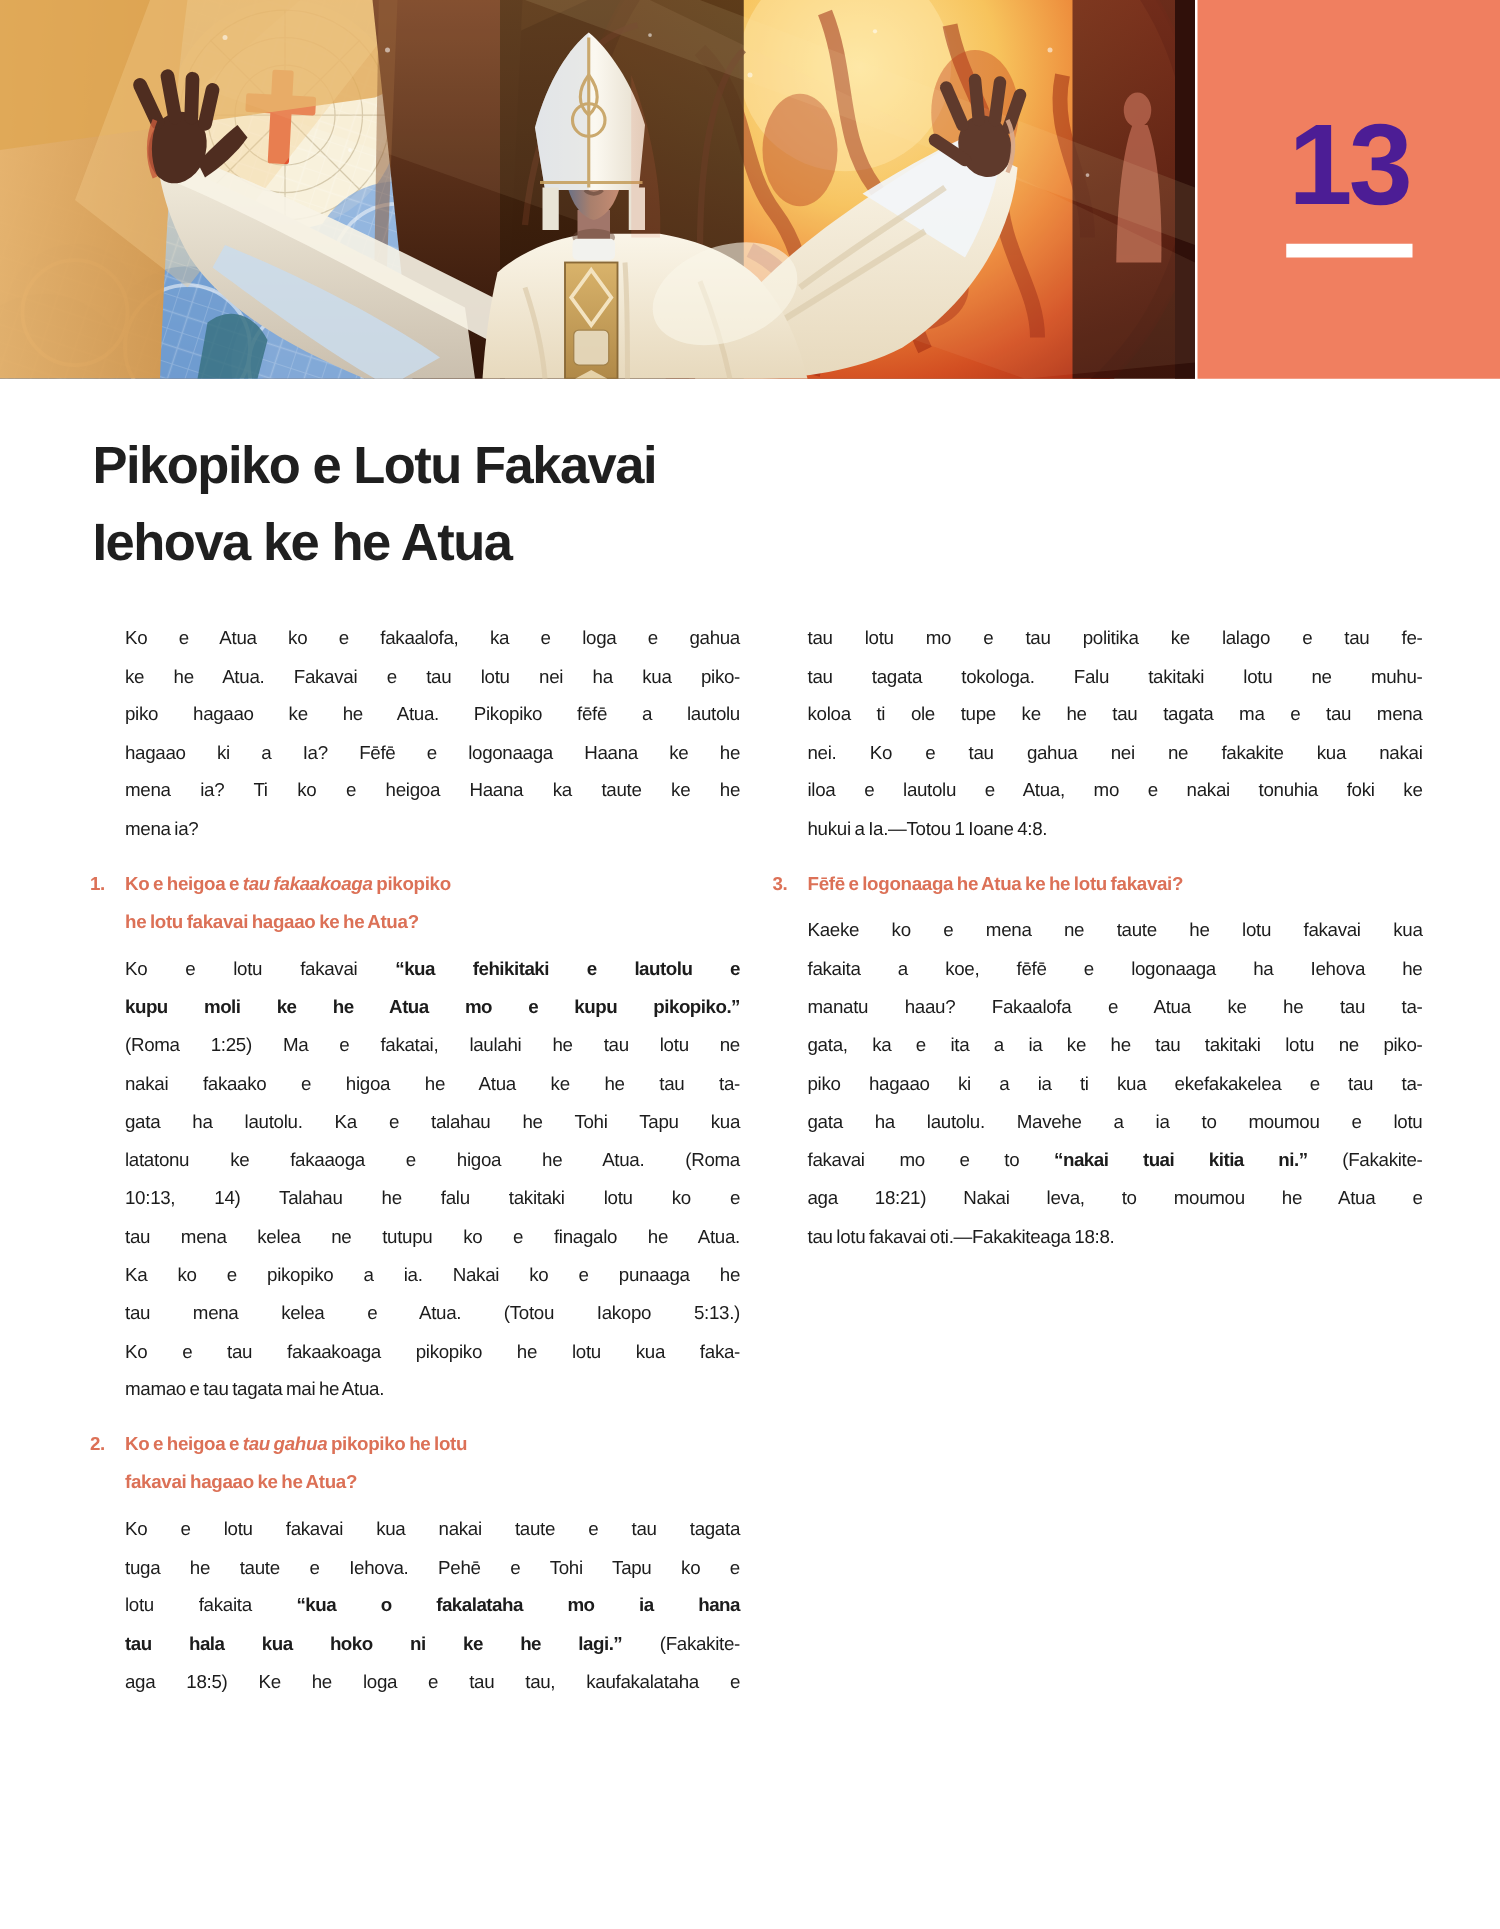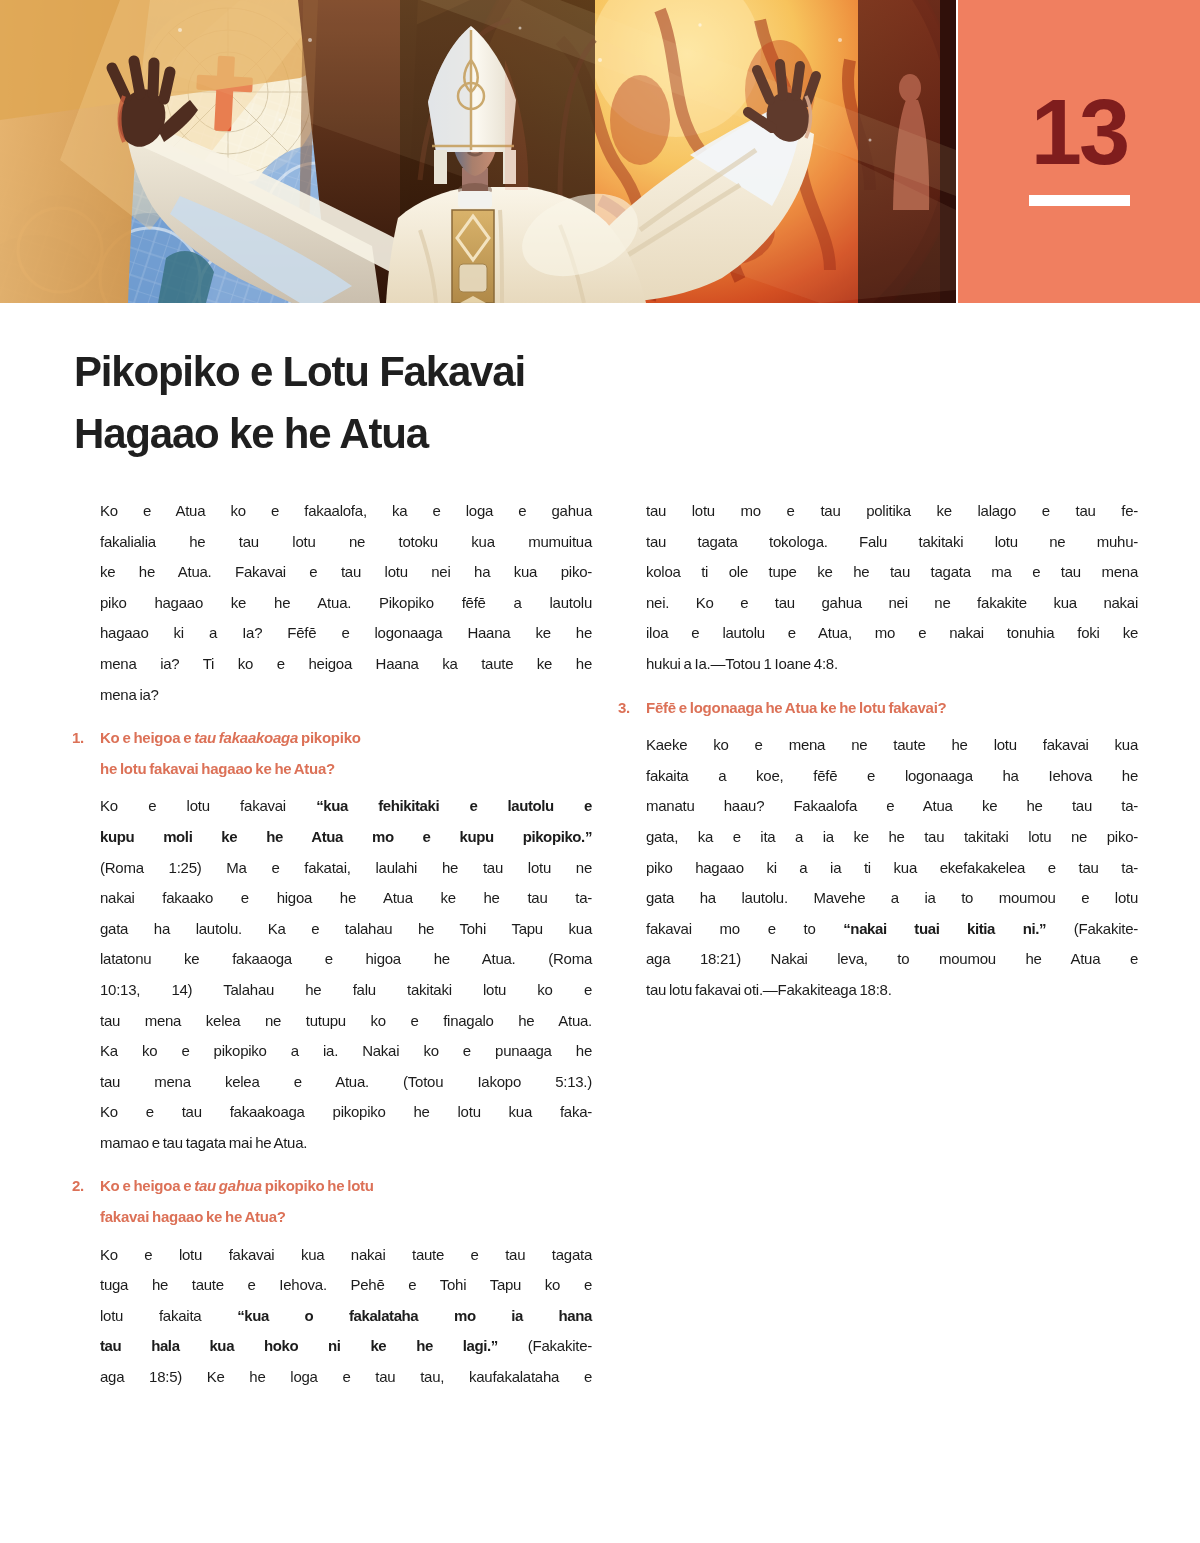--- a/index.html
+++ b/index.html
@@ -3,21 +3,21 @@
 <meta charset="utf-8">
 <style>
   html,body{margin:0;padding:0;background:#e8e8e8;}
   .page{position:relative;width:1200px;height:1543px;background:#ffffff;margin:0 auto;
         font-family:"Liberation Sans",sans-serif;overflow:hidden;}
   
   .hero{position:absolute;left:0;top:0;width:956px;height:303px;overflow:hidden;}
   .hero svg{display:block;}
   
   .badge{position:absolute;left:958px;top:0;width:242px;height:303px;background:#f07f60;}
-  .badge-number{margin-top:86px;text-align:center;color:#7f1d1d;font-weight:bold;
+  .badge-number{margin-top:86px;text-align:center;color:#4c1d95;font-weight:bold;
                 font-size:92px;line-height:1;letter-spacing:-3px;}
   .badge-rule{width:101px;height:11px;background:#ffffff;margin:17px auto 0;}
   
   .title{position:absolute;left:74px;top:341px;font-weight:bold;font-size:42px;
          line-height:62px;letter-spacing:-1.2px;color:#1f1f1f;}
   
   .col{position:absolute;top:496px;width:492px;font-size:15px;line-height:30.6px;
        color:#1c1c1c;letter-spacing:-0.25px;word-spacing:-1px;}
   .col.left{left:100px;}
   .col.right{left:646px;}
@@ -252,27 +252,26 @@
     </svg>
   </div>
 
   <div class="badge">
     <div class="badge-number">13</div>
     <div class="badge-rule"></div>
   </div>
 
   <div class="title">
     <div class="title-line">Pikopiko e Lotu Fakavai</div>
-    <div class="title-line">Hagaao ke he Atua</div>
+    <div class="title-line">Iehova ke he Atua</div>
   </div>
 
   <div class="col left">
     <div class="para">
         <div class="line"><span>Ko e Atua ko e fakaalofa, ka e loga e gahua</span></div>
-        <div class="line"><span>fakalialia he tau lotu ne totoku kua mumuitua</span></div>
         <div class="line"><span>ke he Atua. Fakavai e tau lotu nei ha kua piko-</span></div>
         <div class="line"><span>piko hagaao ke he Atua. Pikopiko fēfē a lautolu</span></div>
         <div class="line"><span>hagaao ki a Ia? Fēfē e logonaaga Haana ke he</span></div>
         <div class="line"><span>mena ia? Ti ko e heigoa Haana ka taute ke he</span></div>
         <div class="line final"><span>mena ia?</span></div>
       </div>
 
     <section class="question">
       <div class="qhead">
         <span class="qnum">1.</span>

